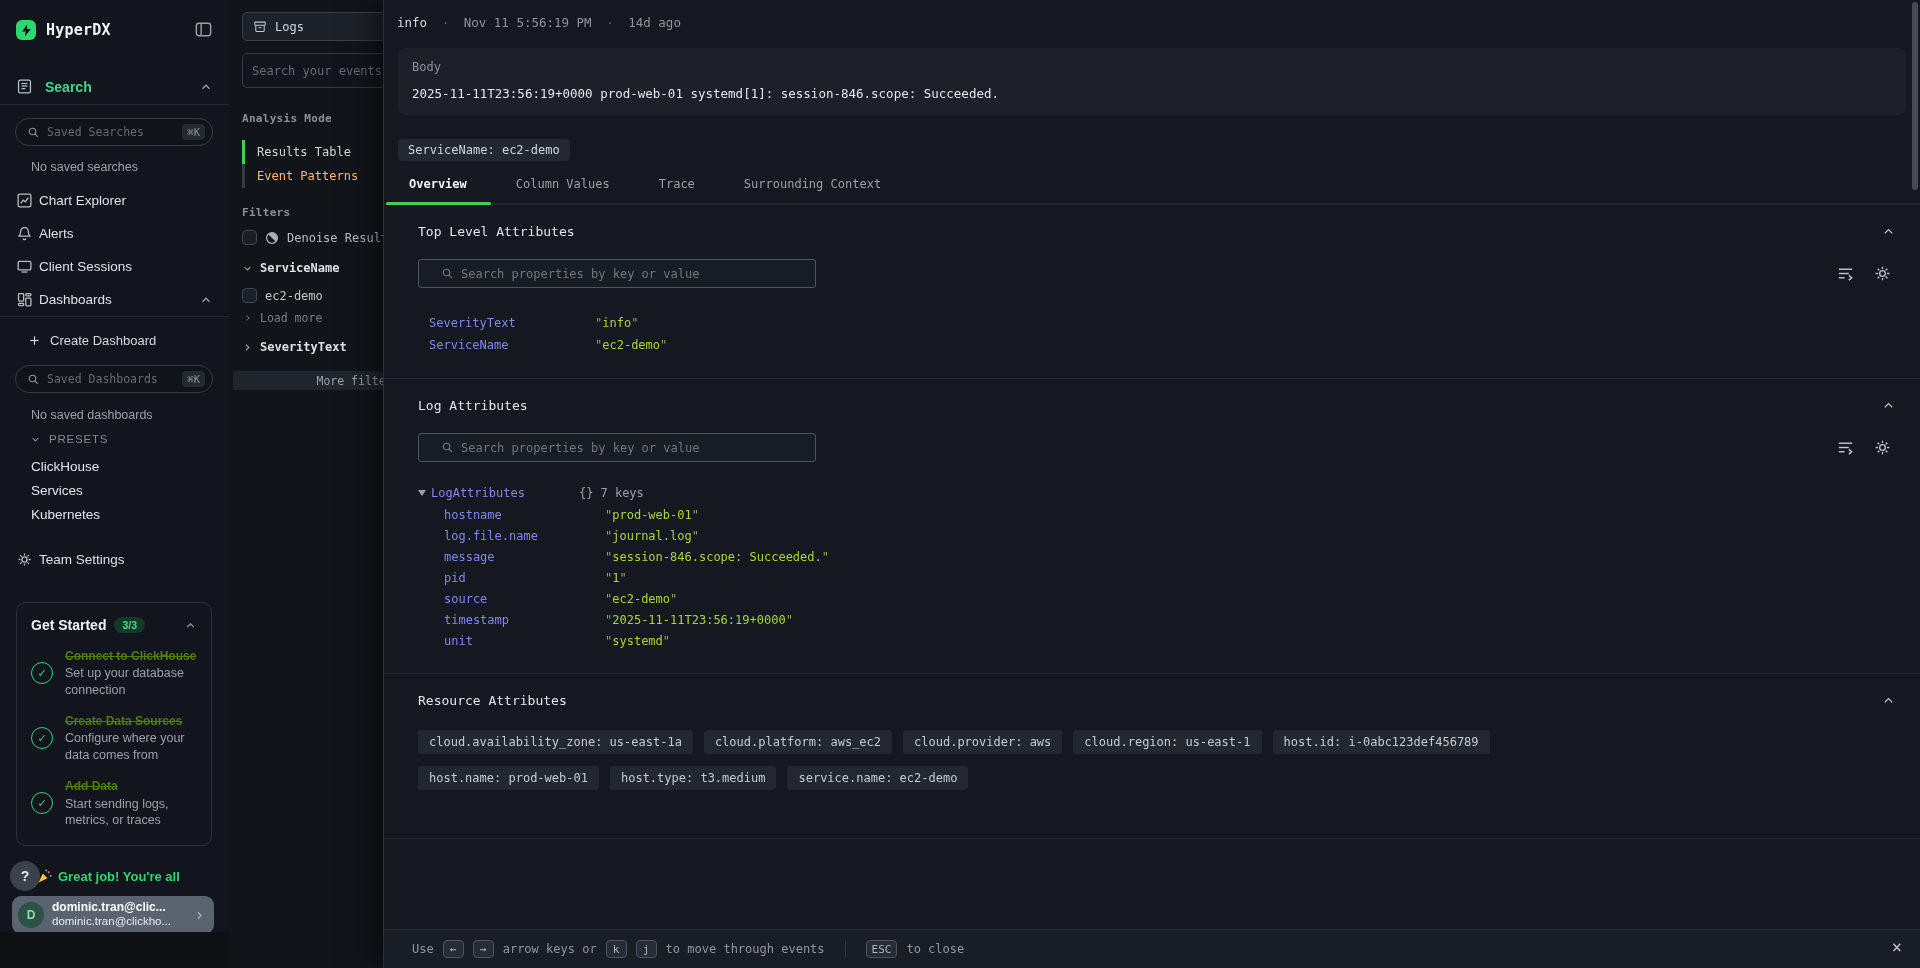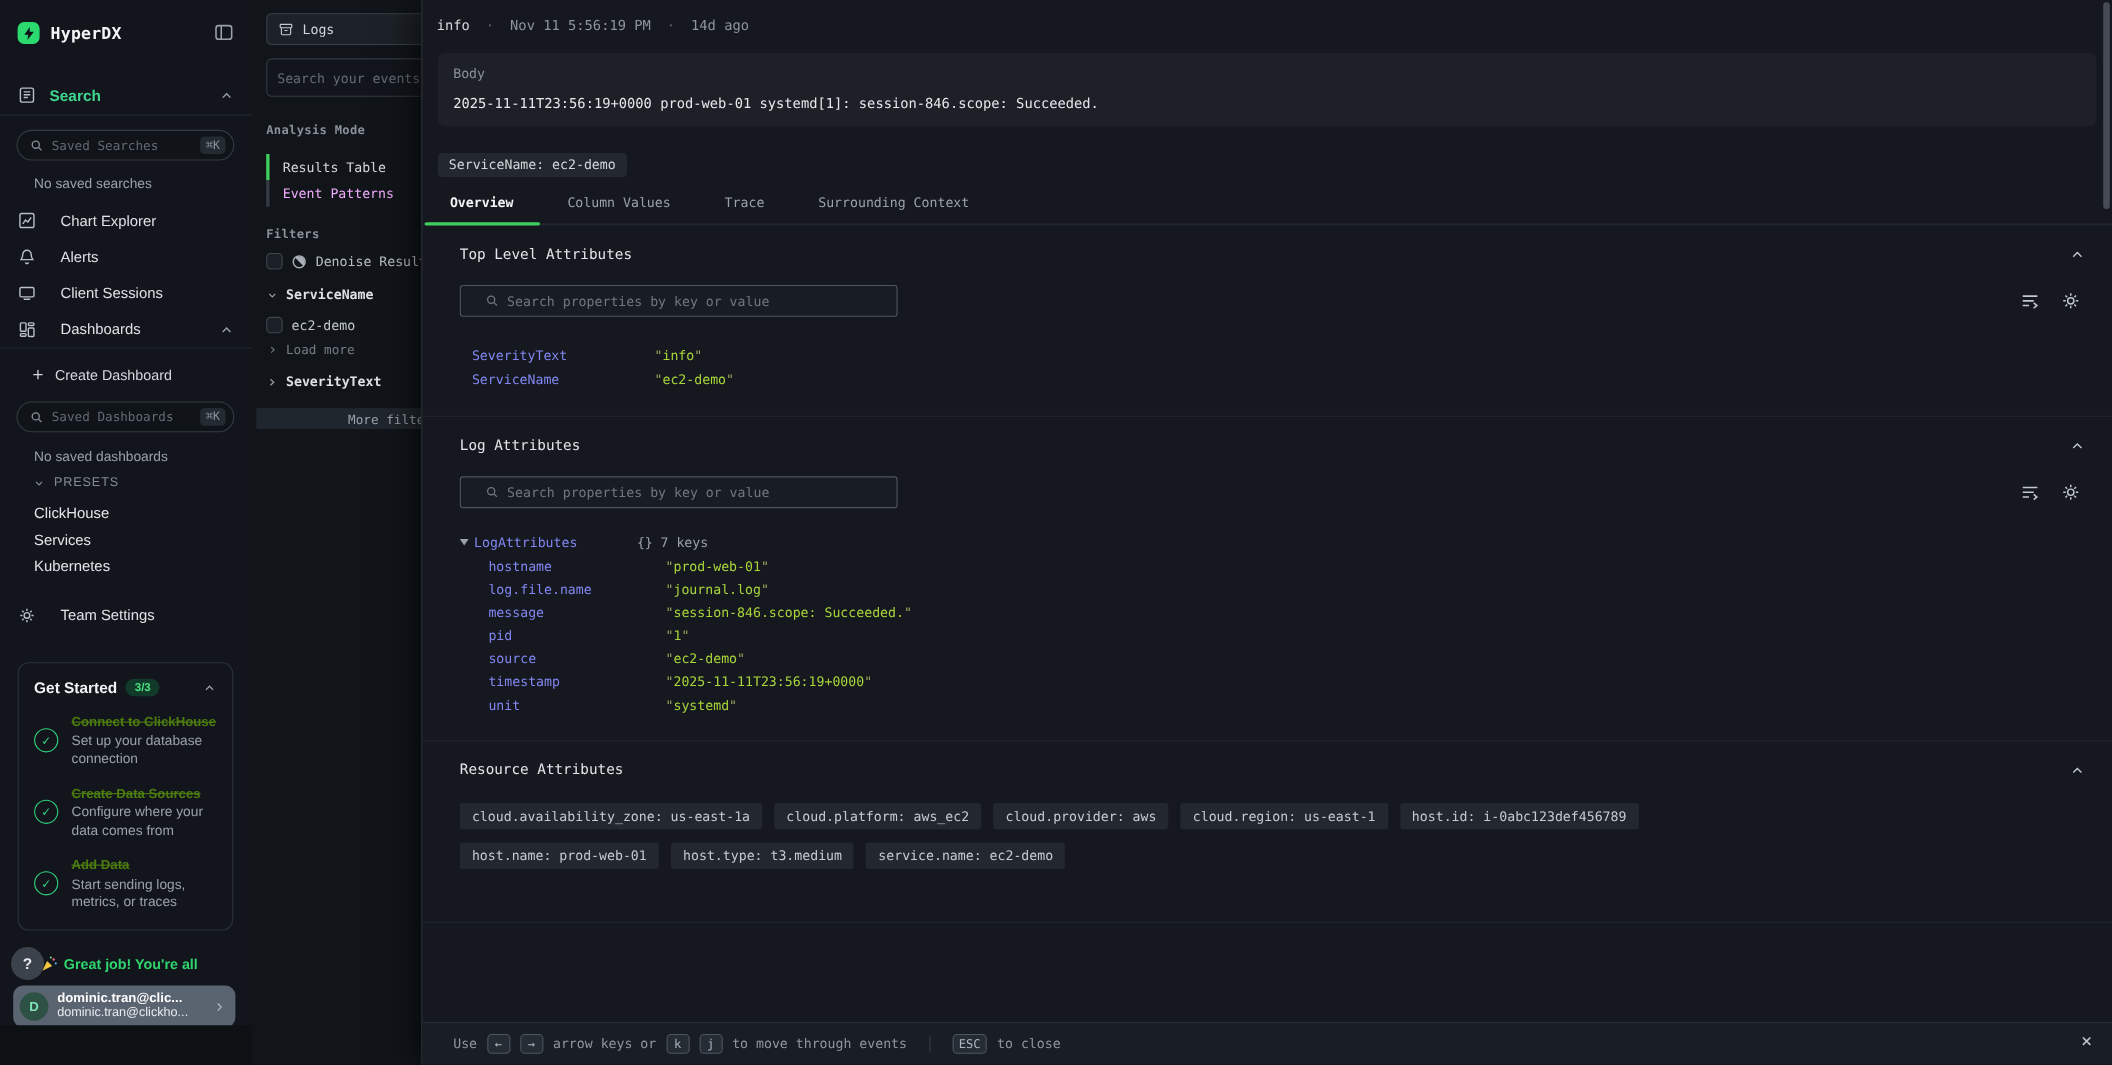--- a/index.html
+++ b/index.html
@@ -16,21 +16,21 @@
   .collapse-btn { position:absolute; right:16px; top:20px; cursor:pointer; }
   .side-head { position:absolute; left:16px; width:197px; display:flex; align-items:center; gap:12px; }
   .side-head .grow { flex:1; }
   .head-label-green { color:#3fd68f; font-weight:bold; font-size:14px; }
   .divider { position:absolute; left:0; width:229px; height:1px; background:#232931; }
   .pill { position:absolute; left:15px; width:198px; height:28px; border:1px solid #343b45; border-radius:14px; background:#101419; display:flex; align-items:center; padding:0 7px 0 11px; gap:7px; }
   .pill input { flex:1; min-width:0; background:transparent; border:none; outline:none; color:#c7ccd3; font-family:"DejaVu Sans Mono", monospace; font-size:11.5px; }
   .pill input::placeholder { color:#626a75; }
   .kbd-hint { background:#242a32; color:#8b929c; border-radius:4px; font-size:10.5px; padding:2px 5px; font-family:"DejaVu Sans Mono", monospace; }
   .empty-note { position:absolute; left:31px; font-size:12.5px; color:#9aa1ab; }
-  .nav-item { position:absolute; left:16px; display:flex; align-items:center; gap:22px; font-size:13.5px; color:#dde1e6; cursor:pointer; width:197px; }
+  .nav-item { position:absolute; left:16px; display:flex; align-items:center; gap:6px; font-size:13.5px; color:#dde1e6; cursor:pointer; width:197px; }
   .nav-item .grow { flex:1; }
   .create-row { position:absolute; left:28px; display:flex; align-items:center; gap:9px; font-size:13px; color:#d5d9de; cursor:pointer; }
   .presets-head { position:absolute; left:30px; display:flex; align-items:center; gap:8px; color:#848b95; font-size:11.5px; letter-spacing:.8px; cursor:pointer; }
   .preset-list { position:absolute; left:31px; top:454px; }
   .preset-item { height:24px; font-size:13.5px; color:#e2e5e9; display:flex; align-items:center; cursor:pointer; }
   .gs-card { position:absolute; left:16px; top:602px; width:196px; border:1px solid #2a303a; border-radius:10px; background:#12161c; padding:14px 14px 16px 14px; }
   .gs-head { display:flex; align-items:center; gap:8px; }
   .gs-title { font-size:14px; font-weight:bold; color:#f0f2f4; }
   .gs-badge { background:#123a2b; color:#4ade80; font-size:10.5px; font-weight:bold; border-radius:10px; padding:2px 8px; }
   .gs-item { display:flex; align-items:center; gap:12px; margin-top:15px; }
@@ -48,21 +48,21 @@
   .deploy-card { position:absolute; left:12px; top:946px; width:202px; height:50px; border:1px solid #2a303a; border-radius:9px; background:#14181e; text-align:center; padding-top:11px; font-size:12.5px; color:#9aa1ab; }
 
   
   .mid { position:absolute; left:229px; top:0; width:154px; height:968px; background:#11151a; overflow:hidden; }
   .src-btn { position:absolute; left:13px; top:12px; width:170px; height:29px; border:1px solid #3a414b; border-radius:5px; background:#1d2228; display:flex; align-items:center; gap:8px; padding:0 10px; color:#d3d7dc; font-size:12px; cursor:pointer; }
   .mid-search { position:absolute; left:13px; top:53px; width:170px; height:35px; border:1px solid #343b45; border-radius:5px; background:#12161c; display:flex; align-items:center; padding:0 9px; }
   .mid-search input { width:100%; background:transparent; border:none; outline:none; font-family:"DejaVu Sans Mono", monospace; font-size:12px; color:#c7ccd3; }
   .mid-search input::placeholder { color:#646c77; }
   .mid-label { position:absolute; left:13px; font-family:"DejaVu Sans Mono", monospace; font-weight:bold; font-size:11px; color:#8a919b; letter-spacing:.3px; }
   .mode-list { position:absolute; left:13px; top:140px; width:170px; }
-  .mode-item { border-left:3px solid #343b43; padding:5px 0 5px 12px; font-family:"DejaVu Sans Mono", monospace; font-size:12px; color:#f0abfc; cursor:pointer; }
+  .mode-item { border-left:3px solid #343b43; padding:5px 0 5px 12px; font-family:"DejaVu Sans Mono", monospace; font-size:12px; color:#fdba74; cursor:pointer; }
   .mode-item.active { border-left-color:#3ecf5e; color:#d3d7dc; }
   .f-row { position:absolute; left:13px; display:flex; align-items:center; gap:8px; font-family:"DejaVu Sans Mono", monospace; font-size:12px; color:#b9bec6; cursor:pointer; width:200px; }
   .checkbox { width:15px; height:15px; min-width:15px; border:1px solid #3f464f; border-radius:4px; background:#1b2026; }
   .f-group { position:absolute; left:13px; display:flex; align-items:center; gap:7px; font-family:"DejaVu Sans Mono", monospace; font-weight:bold; font-size:12px; color:#dde1e6; cursor:pointer; }
   .load-more { position:absolute; left:14px; display:flex; align-items:center; gap:7px; font-family:"DejaVu Sans Mono", monospace; font-size:11.5px; color:#757d87; cursor:pointer; }
   .more-filters { position:absolute; left:4px; top:371px; width:250px; height:19px; background:#20262d; display:flex; align-items:center; justify-content:center; font-family:"DejaVu Sans Mono", monospace; font-size:11.5px; color:#9ba1ab; cursor:pointer; }
 
   
   .drawer { position:absolute; left:383px; top:0; right:0; height:968px; background:#15191f; border-left:1px solid #2a3038; box-shadow:-10px 0 26px rgba(0,0,0,.5); display:flex; flex-direction:column; }
   .ev-header { padding:15px 0 0 13px; font-family:"DejaVu Sans Mono", monospace; font-size:12.5px; color:#8e959f; }

